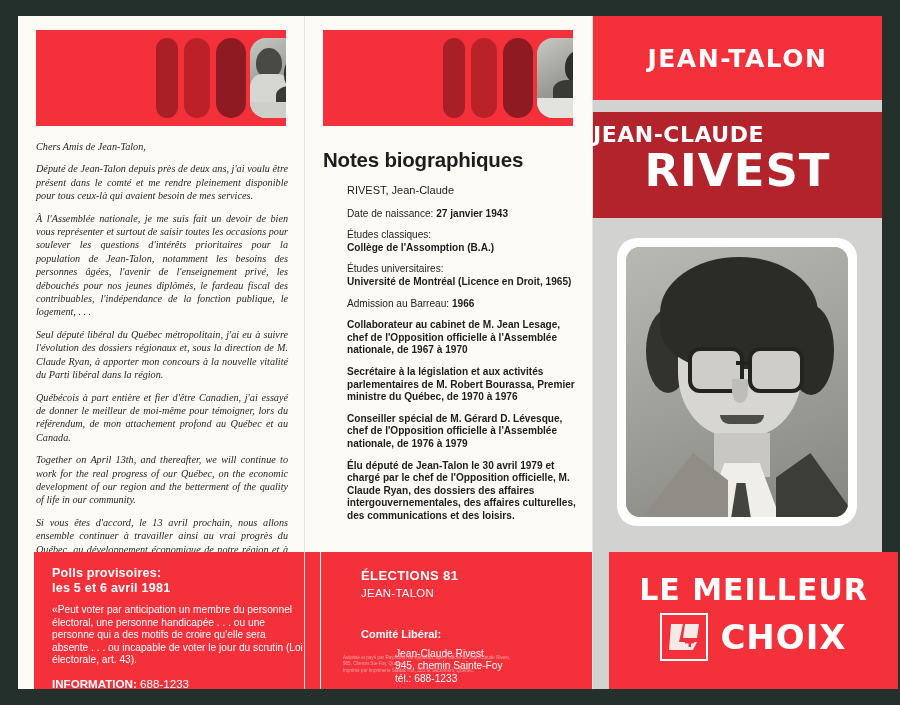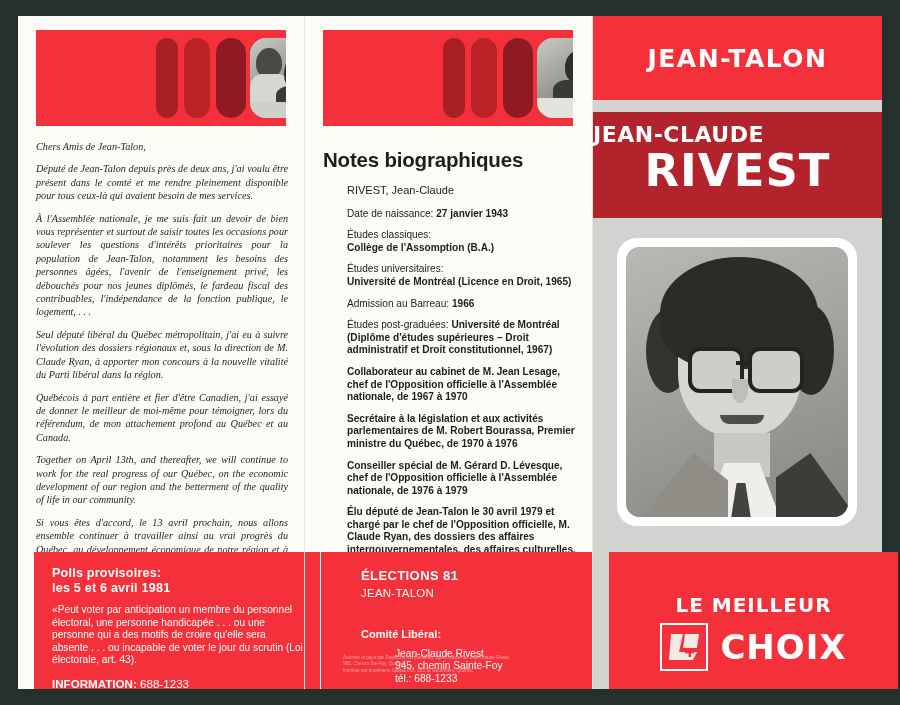--- a/index.html
+++ b/index.html
@@ -147,23 +147,22 @@
   .pt-jacL{left:10px;top:206px;width:92px;height:72px;background:#8f8d86;
            clip-path:polygon(62% 0,100% 38%,100% 100%,0 100%);}
   .pt-jacR{left:150px;top:206px;width:86px;height:72px;background:#3d3d38;
            clip-path:polygon(0 34%,40% 0,100% 100%,0 100%);}
   .pt-tie{left:104px;top:236px;width:22px;height:42px;background:#44443f;
           clip-path:polygon(30% 0,70% 0,100% 100%,0 100%);}
 
   
   #slogan{position:absolute;left:0;top:20px;width:100%;color:#fff;}
   #sl-1{
-    text-align:center;font-size:20px;font-weight:bold;letter-spacing:1px;
+    text-align:center;font-size:30px;font-weight:bold;letter-spacing:1px;
     font-family:"DejaVu Sans", sans-serif;
-    margin-top:21px;
   }
   #sl-row{
     display:flex;align-items:center;justify-content:center;margin-top:6px;gap:12px;
   }
   #logo{
     width:44px;height:44px;border:2.5px solid #ffffff;background:#f4303a;
     display:flex;align-items:center;justify-content:center;flex:none;
   }
   #sl-2{
     font-size:34px;font-weight:bold;letter-spacing:1px;
@@ -240,21 +239,20 @@
           <div class="b">Collège de l'Assomption (B.A.)</div>
         </div>
 
       <div class="blk">
           <div class="n">Études universitaires:</div>
           <div class="b">Université de Montréal  (Licence en Droit, 1965)</div>
         </div>
 
       <div class="blk"><span class="n">Admission au Barreau: </span><span class="b">1966</span></div>
 
-      <div class="blk"><span class="n">Études post-graduées: </span><span class="b">Université de Montréal (Diplôme d'études supérieures – Droit administratif et Droit constitutionnel, 1967)</span></div>
 
       <div class="blk b">Collaborateur au cabinet de M. Jean Lesage, chef de l'Opposition officielle à l'Assemblée nationale, de 1967 à 1970</div>
       <div class="blk b">Secrétaire à la législation et aux activités parlementaires de M. Robert Bourassa, Premier ministre du Québec, de 1970 à 1976</div>
       <div class="blk b">Conseiller spécial de M. Gérard D. Lévesque, chef de l'Opposition officielle à l'Assemblée nationale, de 1976 à 1979</div>
       <div class="blk b">Élu député de Jean-Talon le 30 avril 1979 et chargé par le chef de l'Opposition officielle, M. Claude Ryan, des dossiers des affaires intergouvernementales, des affaires culturelles, des communications et des loisirs.</div>
     </div>
 
     <div class="redband" id="band-center">
       <div id="elect">
         <div class="e1">ÉLECTIONS 81</div>

